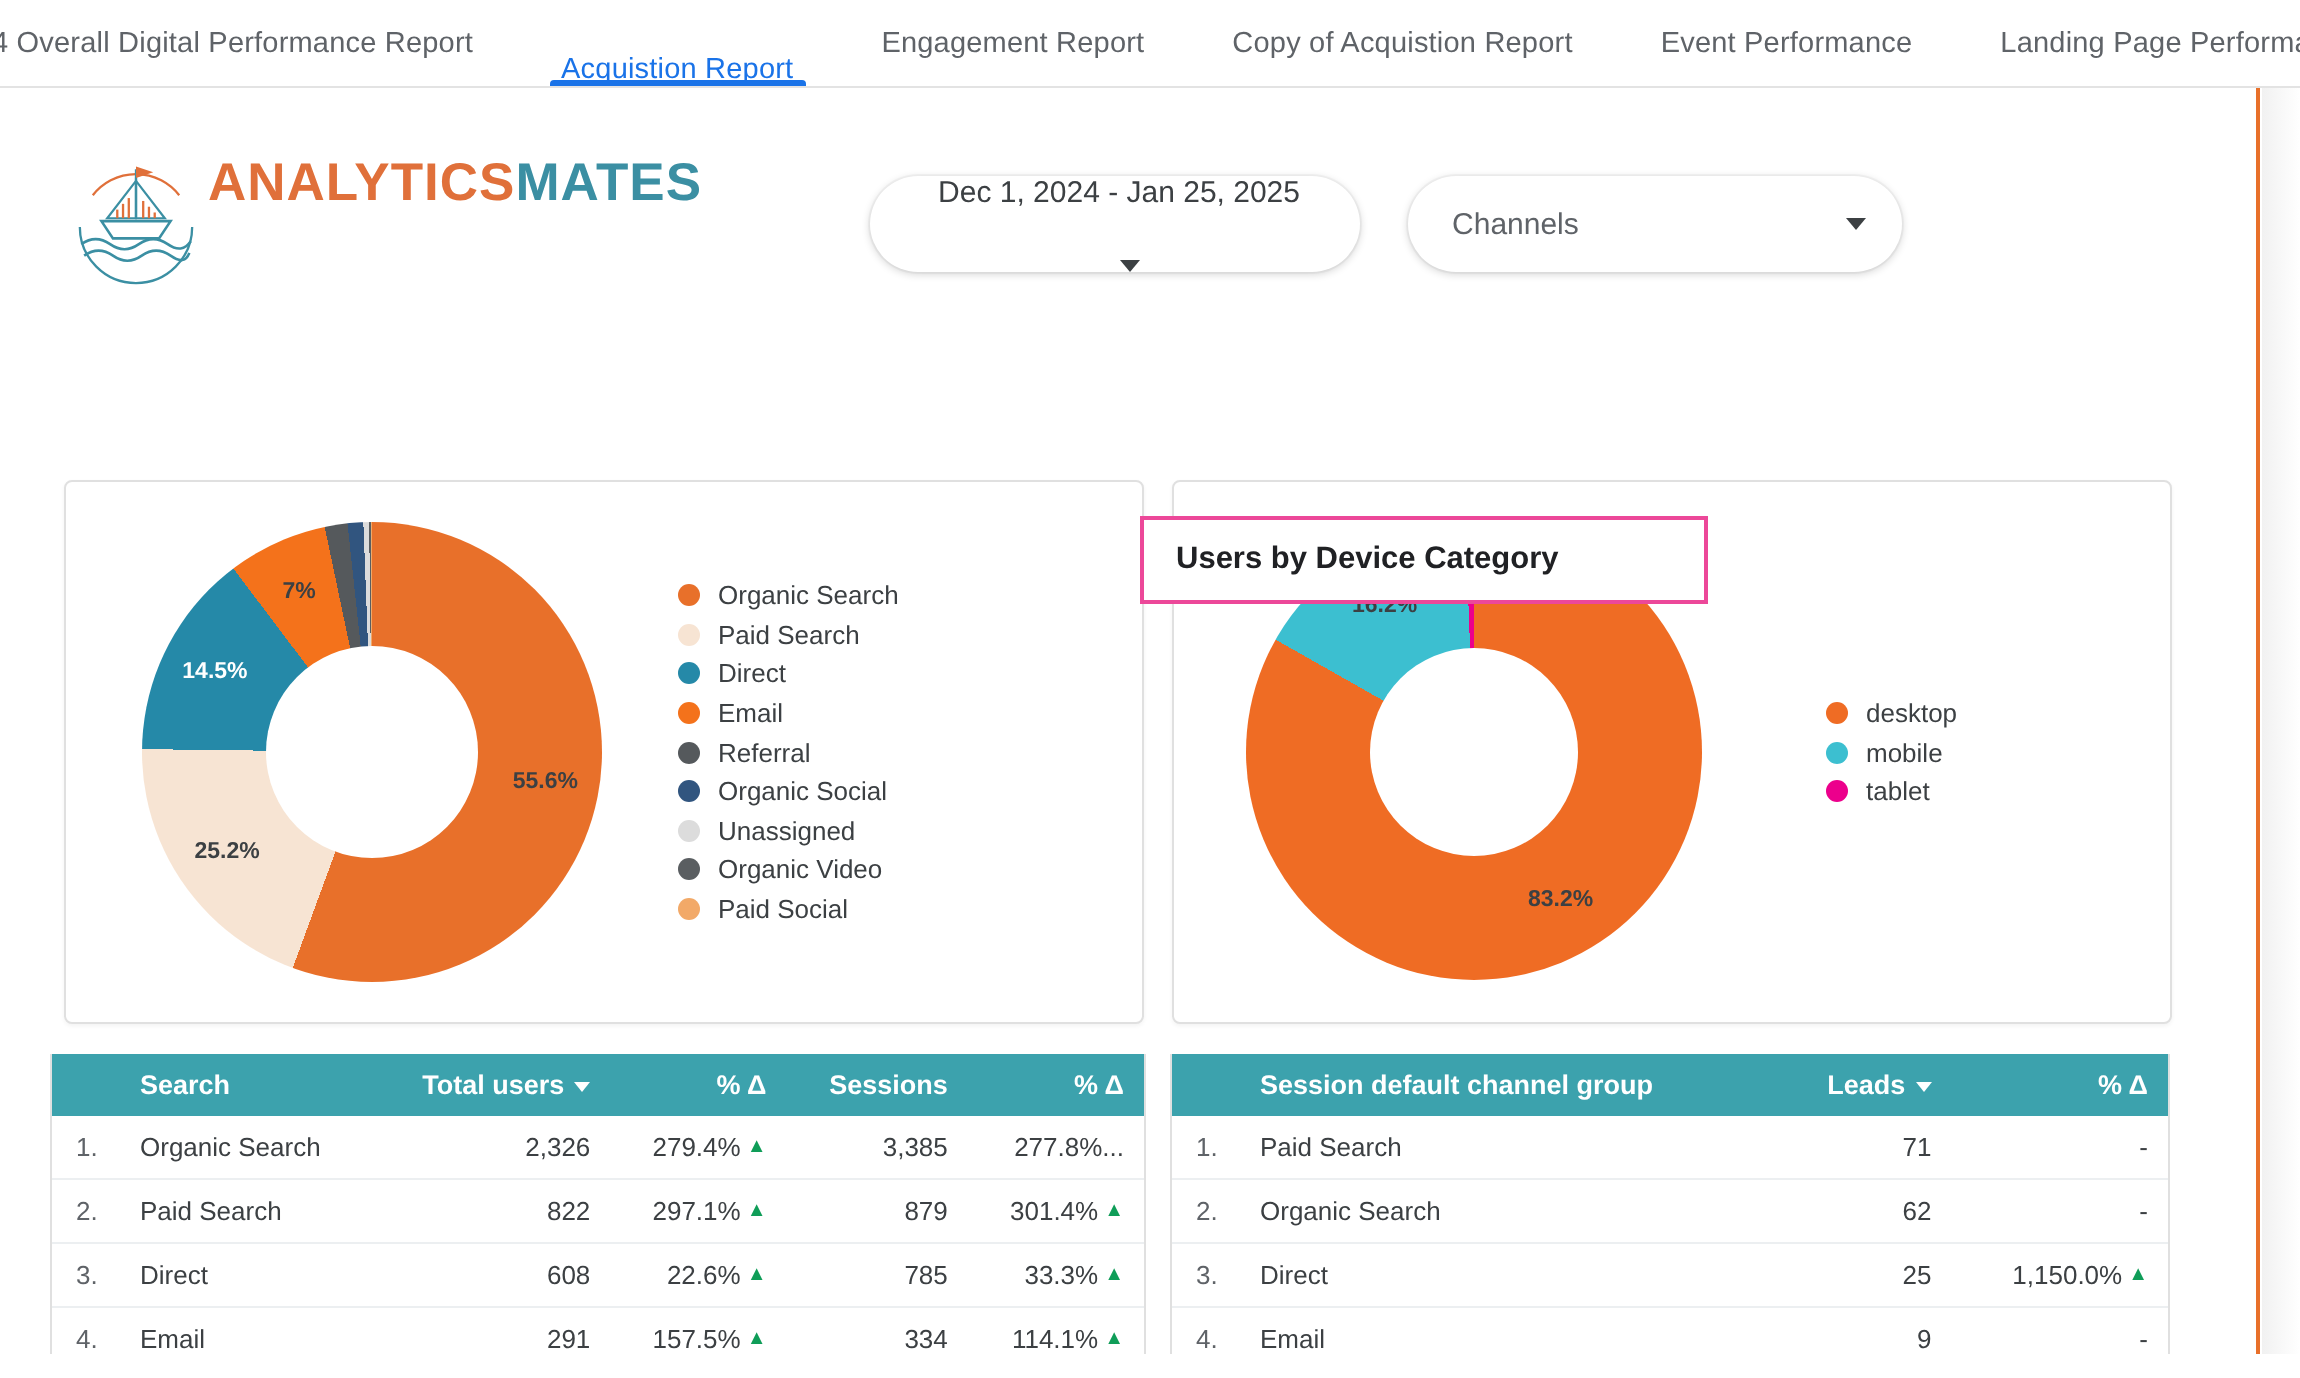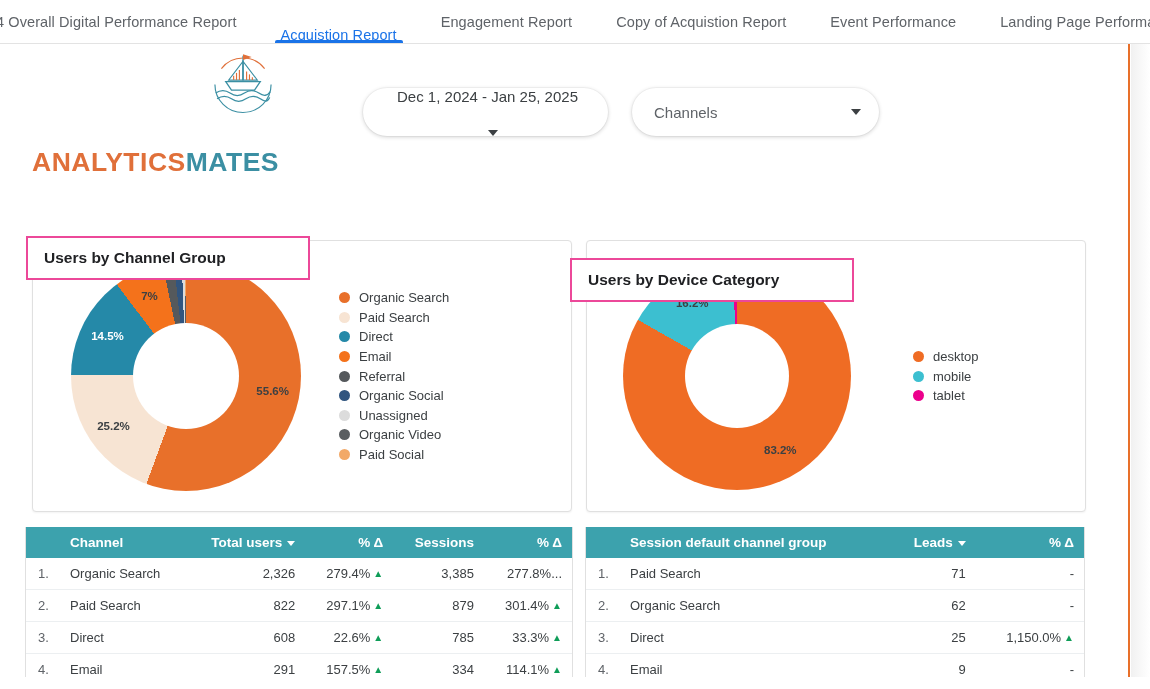--- a/index.html
+++ b/index.html
@@ -67,21 +67,21 @@
   
   .header {
     position: absolute;
     top: 18px; left: 0;
     width: 1128px;
     height: 100px;
     display: flex;
     align-items: center;
     padding-left: 32px;
   }
-  .logo { display: flex; align-items: flex-end; gap: 28px; flex-direction: column; }
+  .logo { display: flex; align-items: flex-start; gap: 0; }
   .logo-mark { width: 72px; height: 72px; flex: none; }
   .logo-text {
     font-size: 26.5px;
     font-weight: bold;
     letter-spacing: .5px;
   }
   .logo-text .a { color: #e0703a; }
   .logo-text .m { color: #3b8fa3; }
 
   .controls { display: flex; align-items: center; gap: 24px; margin-left: 84px; }
@@ -313,21 +313,20 @@
             <span class="legend-dot" style="background: rgb(90, 94, 97);"></span>
             <span>Organic Video</span>
           </div>
           <div class="legend-item">
             <span class="legend-dot" style="background: rgb(242, 169, 104);"></span>
             <span>Paid Social</span>
           </div>
         </div>
     </div>
   </div>
-  <div class="card-title" id="title-left">Users by Channel Group</div>
 
   <div class="card" id="card-right">
     <div class="chart-body" style="padding-left: 36px; gap: 62px;">
       <div class="donut-wrap" id="donut-right" style="width: 228px; height: 228px;">
           <div class="donut" style="width: 228px; height: 228px; background: conic-gradient(rgb(239, 108, 36) 0deg, rgb(239, 108, 36) 299.52deg, rgb(60, 191, 208) 299.52deg, rgb(60, 191, 208) 357.84deg, rgb(236, 0, 140) 357.84deg, rgb(236, 0, 140) 360deg);"></div>
           <div style="position: absolute; border-radius: 50%; background: rgb(255, 255, 255); width: 104px; height: 104px; left: 62px; top: 62px;"></div>
           <div class="slice-label" style="left: 157.312px; top: 188.297px;">83.2%</div>
           <div class="slice-label" style="left: 69.2957px; top: 40.5321px;">16.2%</div>
         </div>
       <div class="legend" id="legend-right">
@@ -346,21 +345,21 @@
         </div>
     </div>
   </div>
   <div class="card-title" id="title-right">Users by Device Category</div>
 
   <div class="table" id="table-left">
       <table>
         <thead>
           <tr>
             <th class="idx"></th>
-            <th class="name">Channel</th>
+            <th class="name">Search</th>
             <th class="">Total users<span class="sort-caret"></span></th>
             <th class="">% Δ</th>
             <th class="">Sessions</th>
             <th class="">% Δ</th>
           </tr>
         </thead>
         <tbody>
           <tr>
       <td class="idx">1.</td>
       <td class="name">Organic Search</td>

